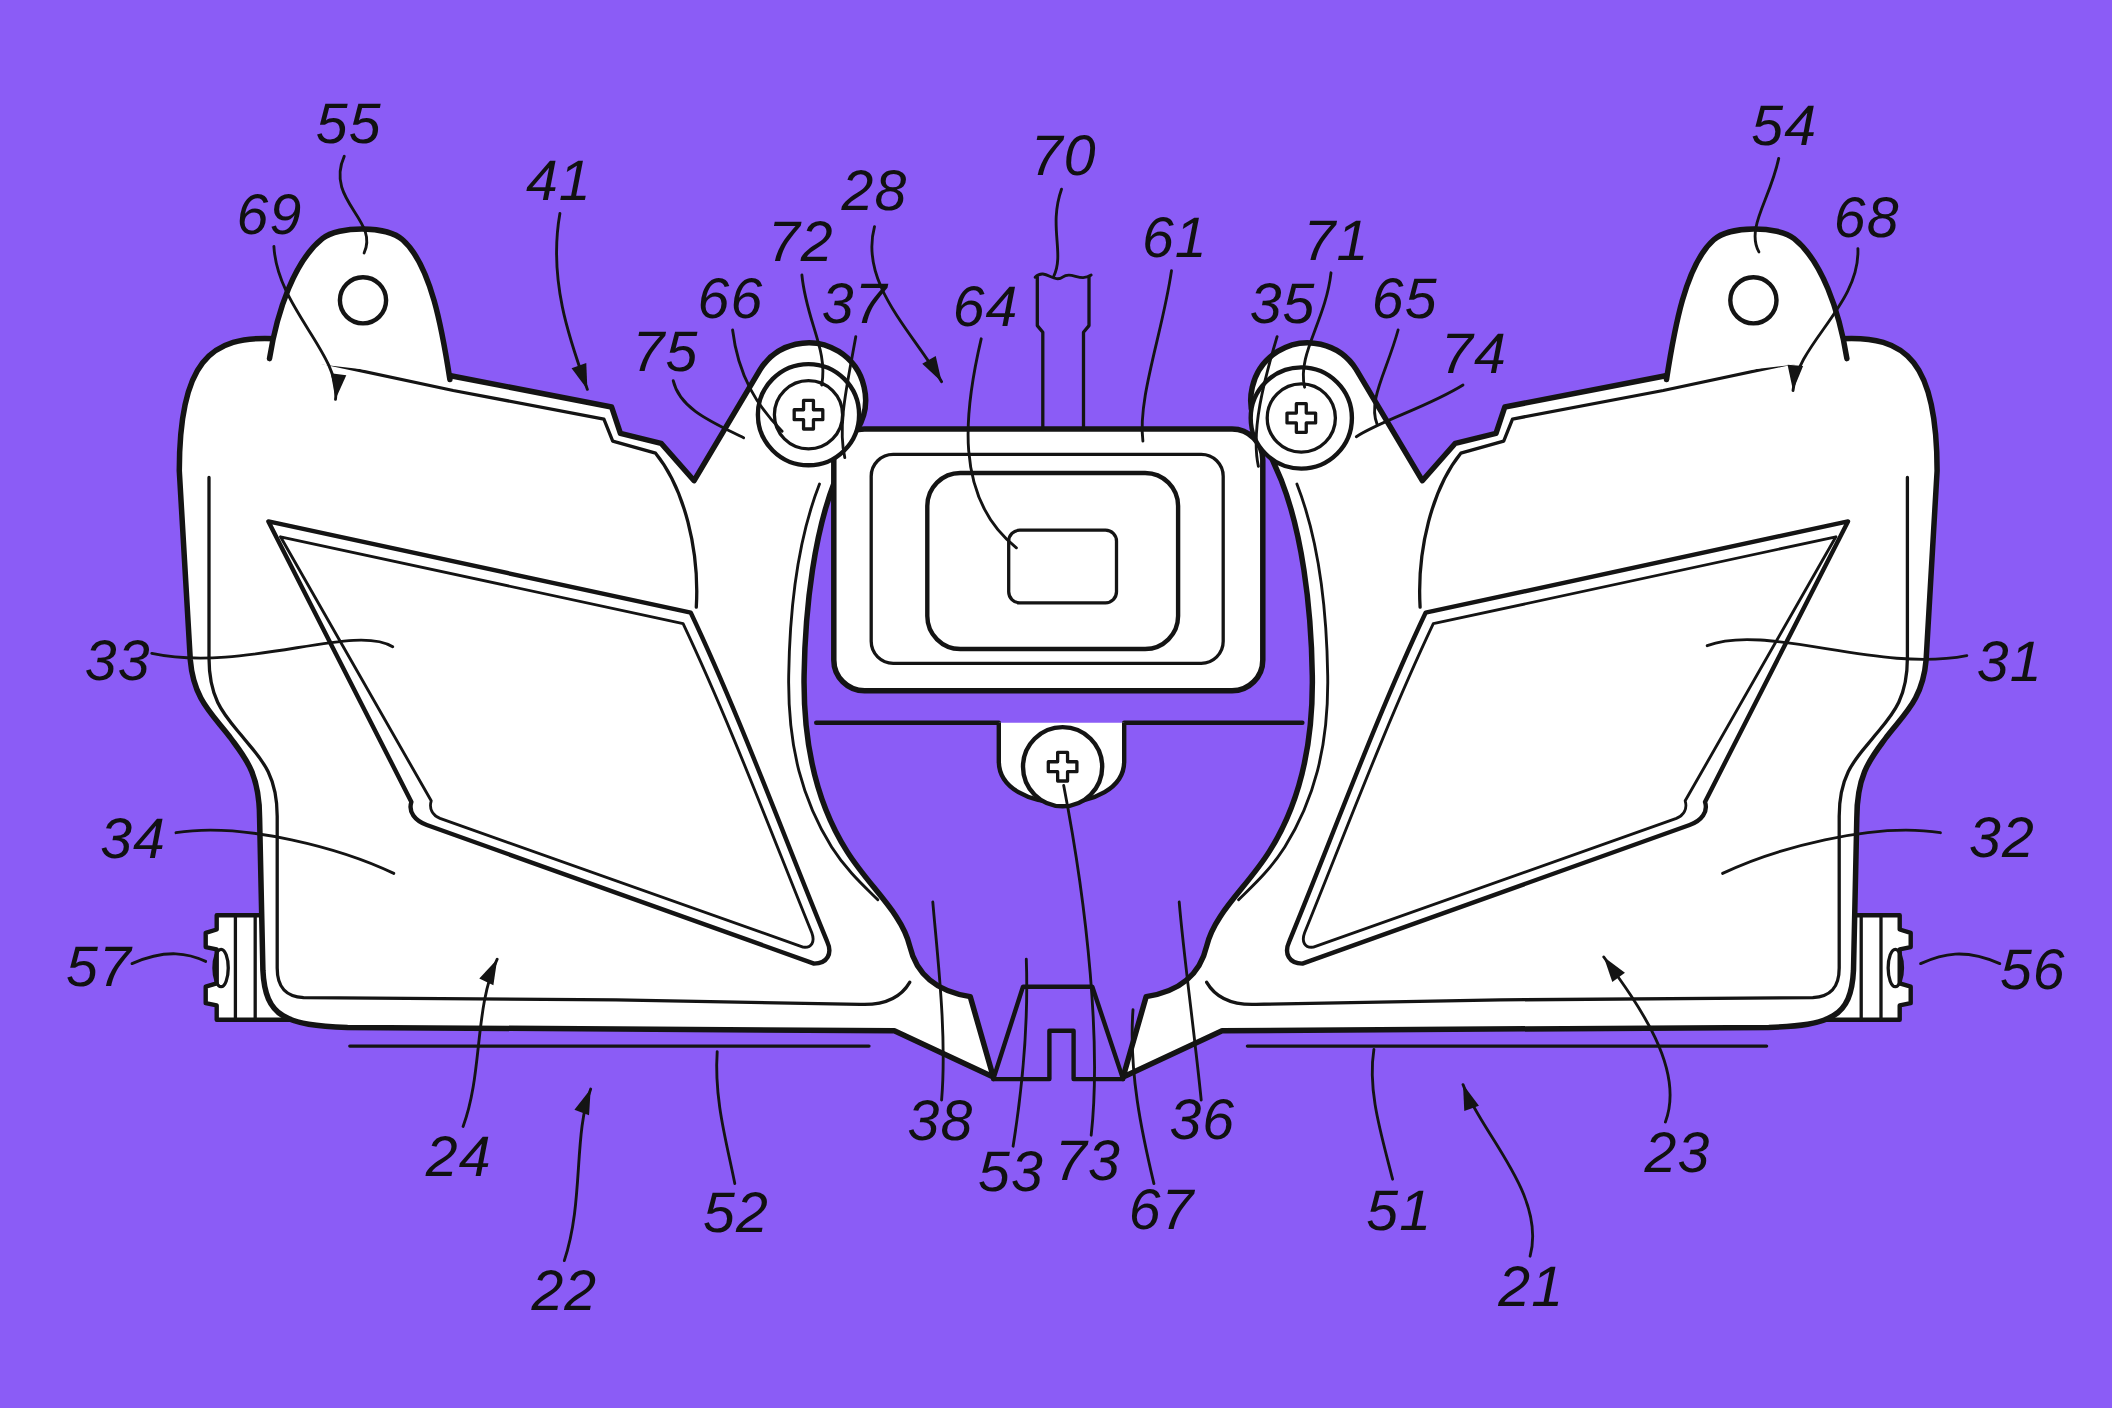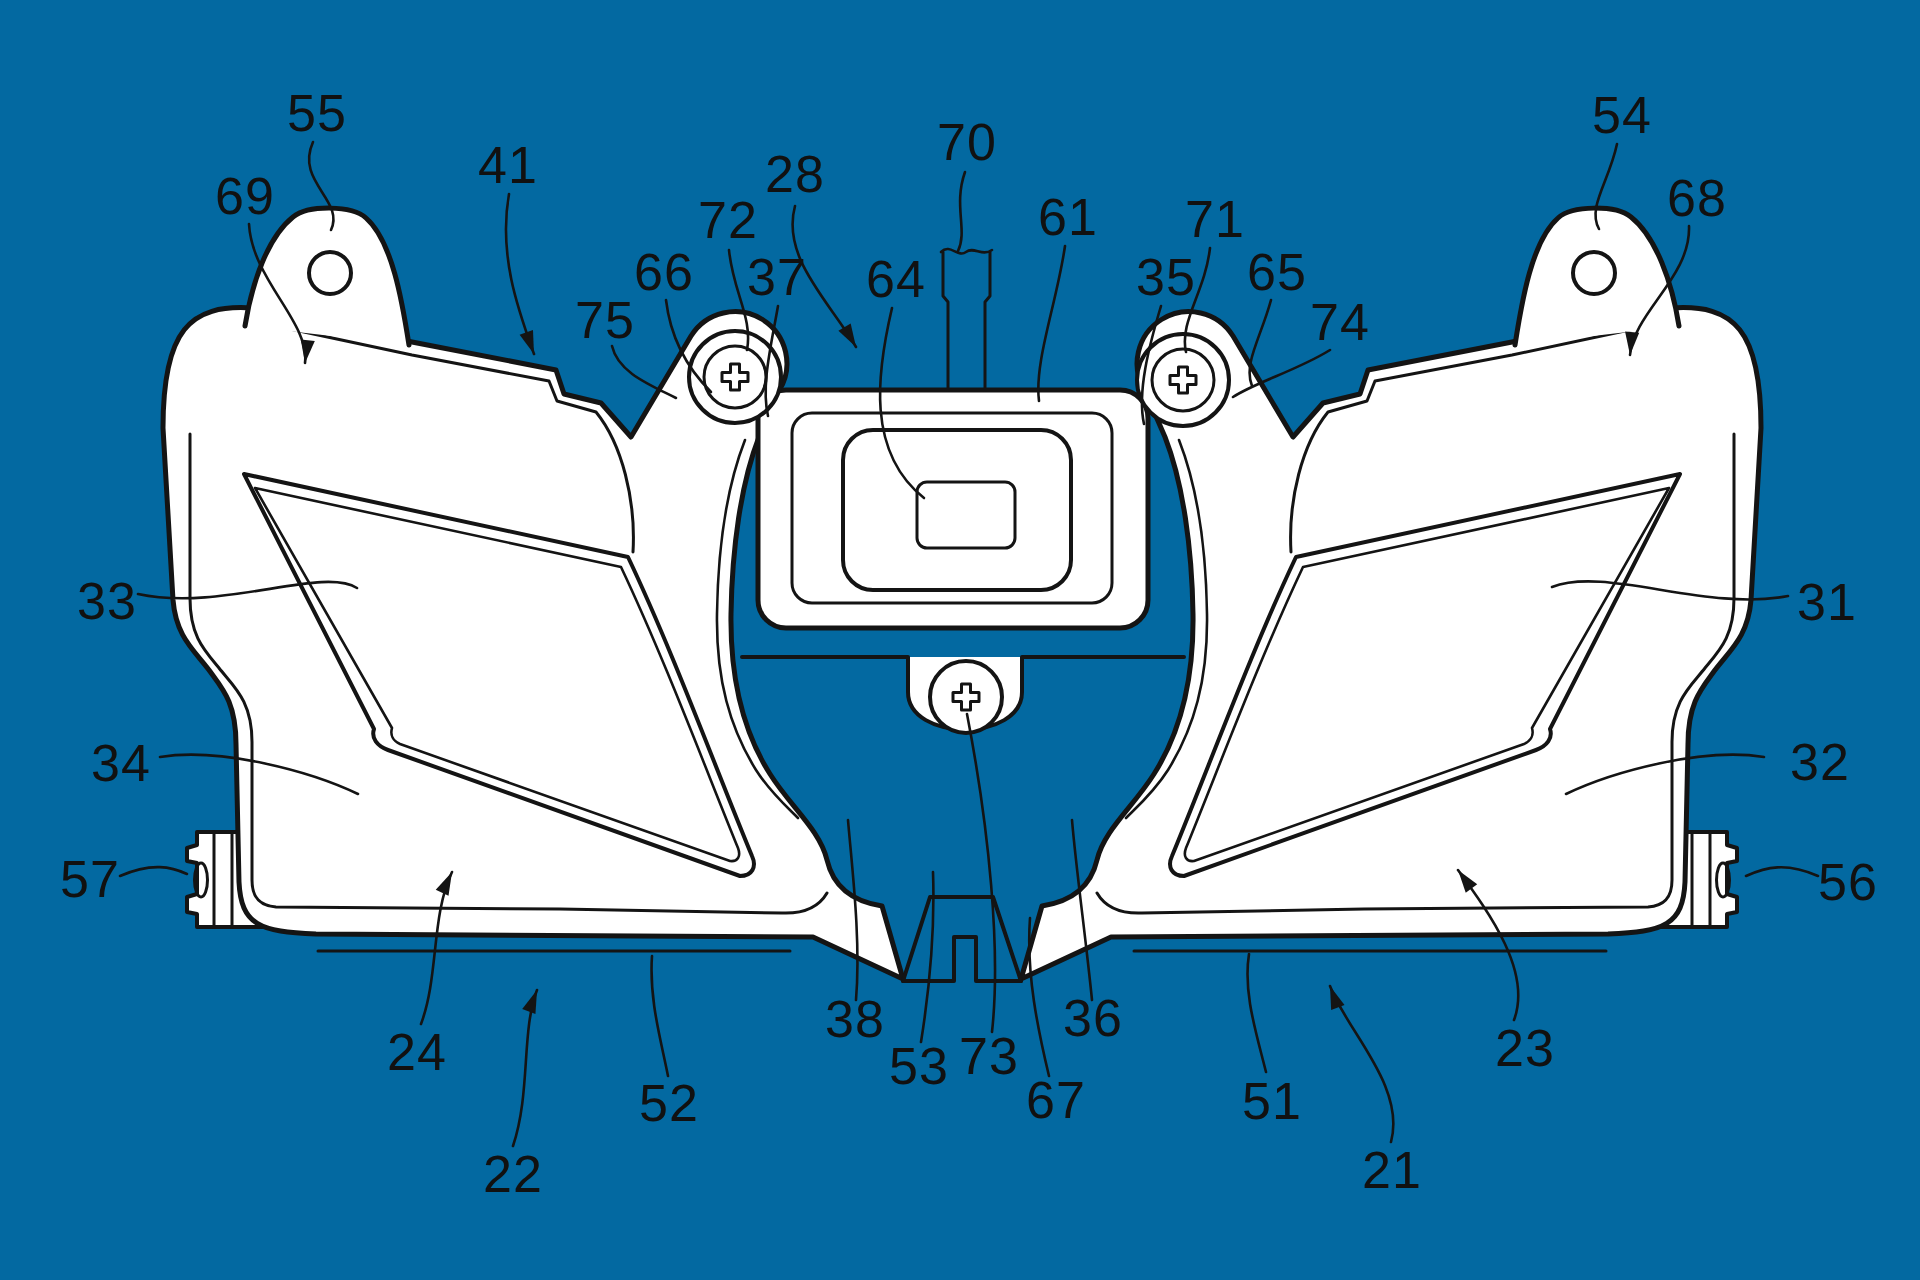--- a/index.html
+++ b/index.html
@@ -1,16 +1,16 @@
 <!DOCTYPE html>
 <html><head>
 <meta charset="utf-8">
 <style>
   html,body{margin:0;padding:0;background:#ffffff;}
-  .stage{width:1920px;height:1280px;position:relative;background:#0369a1;overflow:hidden;}
+  .stage{width:1920px;height:1280px;position:relative;background:#8b5cf6;overflow:hidden;font-style:italic;}
   svg{display:block;}
   .outline{fill:none;stroke:#141414;stroke-width:5;stroke-linejoin:round;stroke-linecap:round;}
   .outline-fill{fill:#ffffff;stroke:#141414;stroke-width:5;stroke-linejoin:round;stroke-linecap:round;}
   .rim{fill:none;stroke:#141414;stroke-width:3;stroke-linejoin:round;stroke-linecap:round;}
   .rim-fill{fill:#ffffff;stroke:#141414;stroke-width:3;stroke-linejoin:round;}
   .mid{fill:none;stroke:#141414;stroke-width:4;stroke-linejoin:round;stroke-linecap:round;}
   .mid-fill{fill:#ffffff;stroke:#141414;stroke-width:4;stroke-linejoin:round;}
   .thin{fill:none;stroke:#141414;stroke-width:2.6;stroke-linejoin:round;stroke-linecap:round;}
   .leader{fill:none;stroke:#141414;stroke-width:2.6;stroke-linecap:round;}
   .arrowhead{fill:#141414;stroke:none;}

